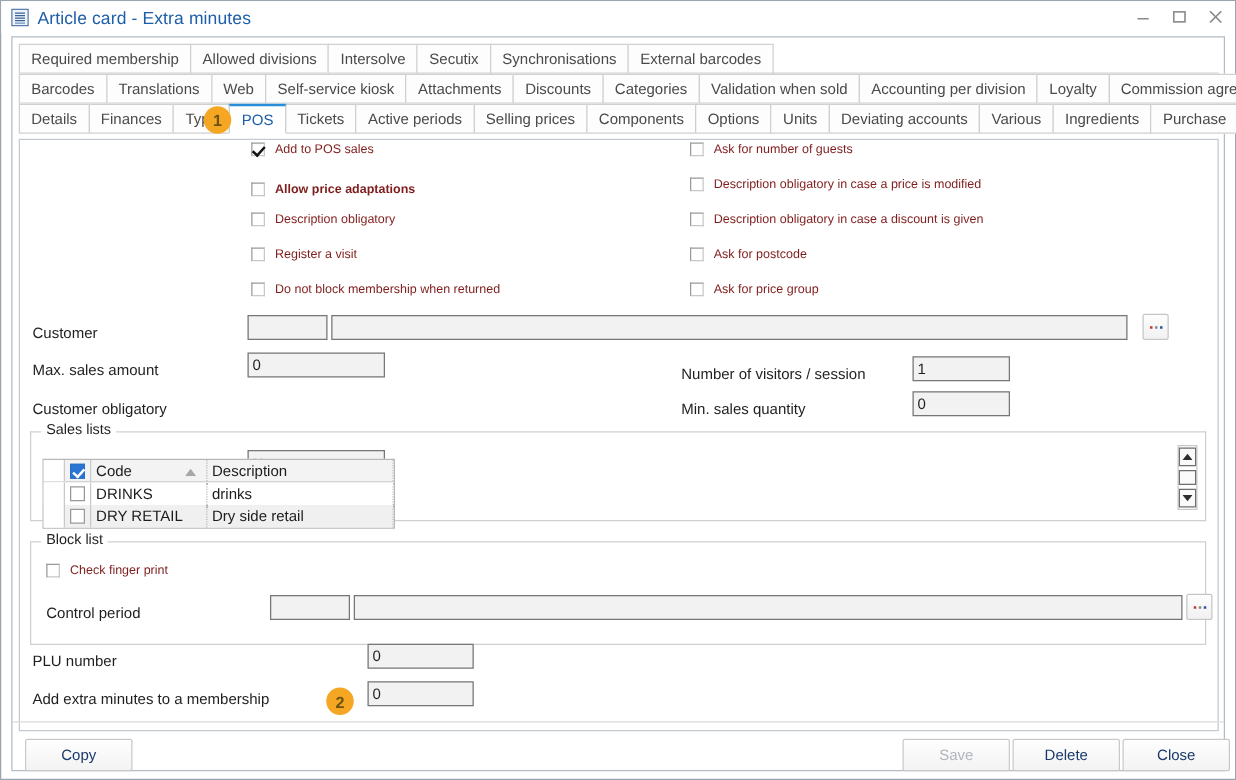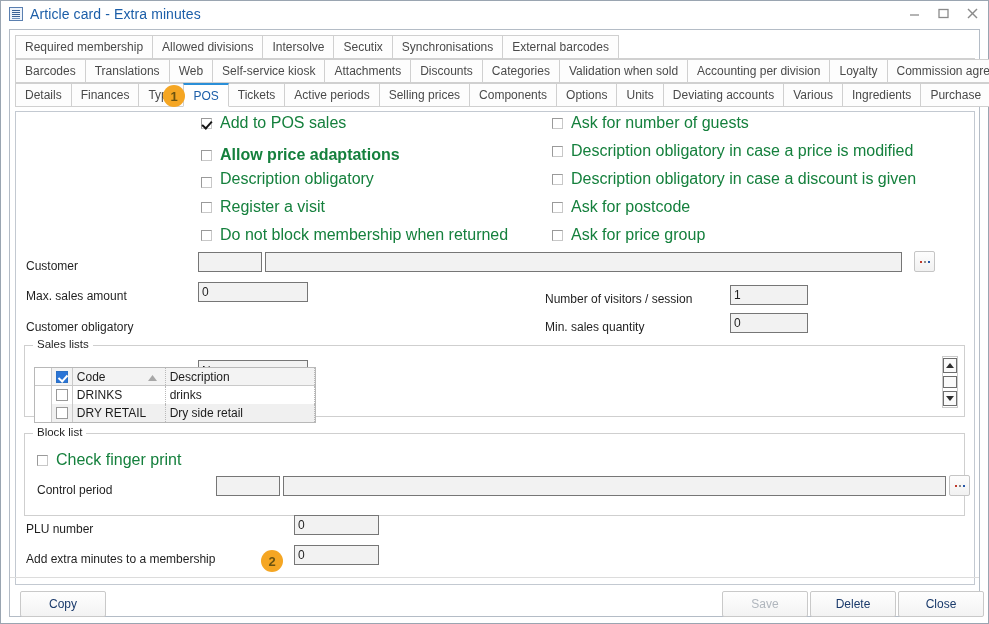--- a/index.html
+++ b/index.html
@@ -97,21 +97,21 @@
     margin-right: 8px;
     position: relative; flex: none;
   }
   .cbox.checked::after {
     content: "";
     position: absolute; left: 2px; top: 0px;
     width: 4px; height: 8px;
     border: solid #141414; border-width: 0 2px 2px 0;
     transform: rotate(42deg);
   }
-  .chk-label { font-size: 16px; color: #15803d; white-space: nowrap; }
+  .chk-label { font-size: 10px; color: #7f1d1d; white-space: nowrap; }
 
   
   .flabel { position: absolute; font-size: 12px; color: #1f1f1f; white-space: nowrap; }
   .tbox {
     position: absolute;
     background: #f2f2f2;
     border: 1px solid #767676;
     font-size: 12px;
     color: #1f1f1f;
     display: flex; align-items: center;

